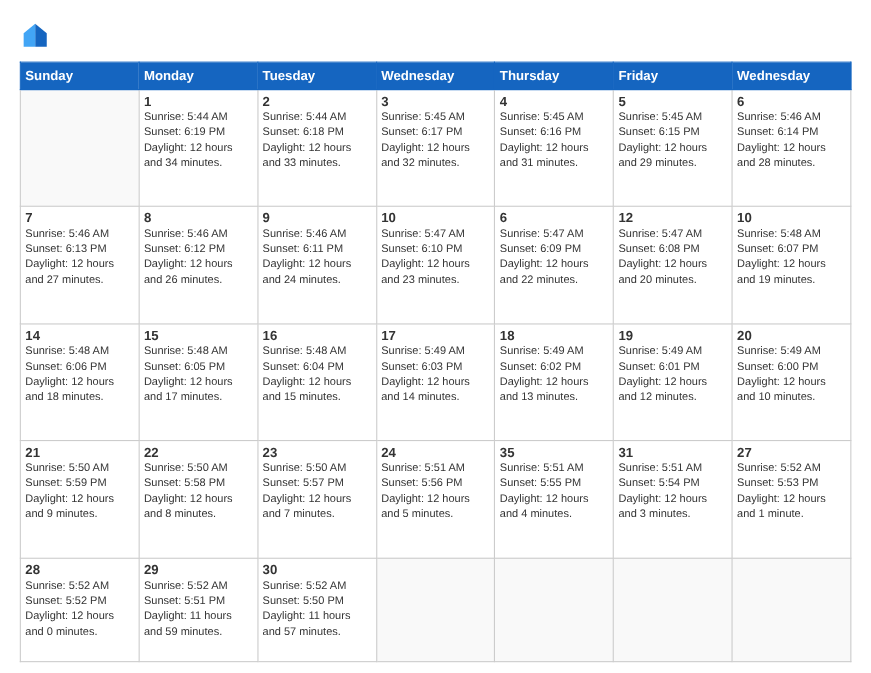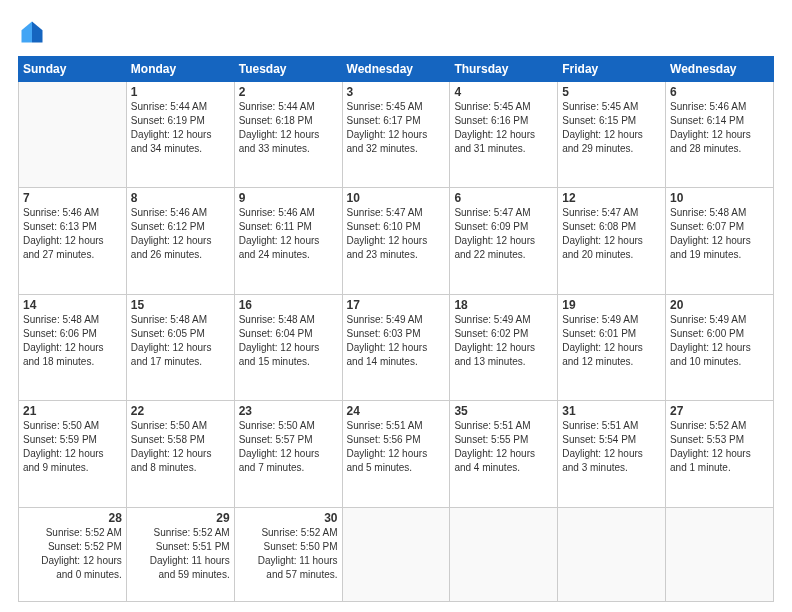--- a/index.html
+++ b/index.html
@@ -89,21 +89,20 @@
     .day-info {
       font-size: 10px;
       line-height: 1.4;
       color: #333;
     }
     tr.week-row td {
       height: 88px;
     }
     tr.last-row td {
       height: 70px;
-      text-align: right;
     }
   </style>
 </head>
 <body>
 
 <div class="page">
   <div class="header">
     <div class="logo">
       <svg class="logo-icon" viewBox="0 0 32 32">
         <polygon points="16,4 28,14 28,28 16,28 16,4" fill="#1565c0"></polygon>

